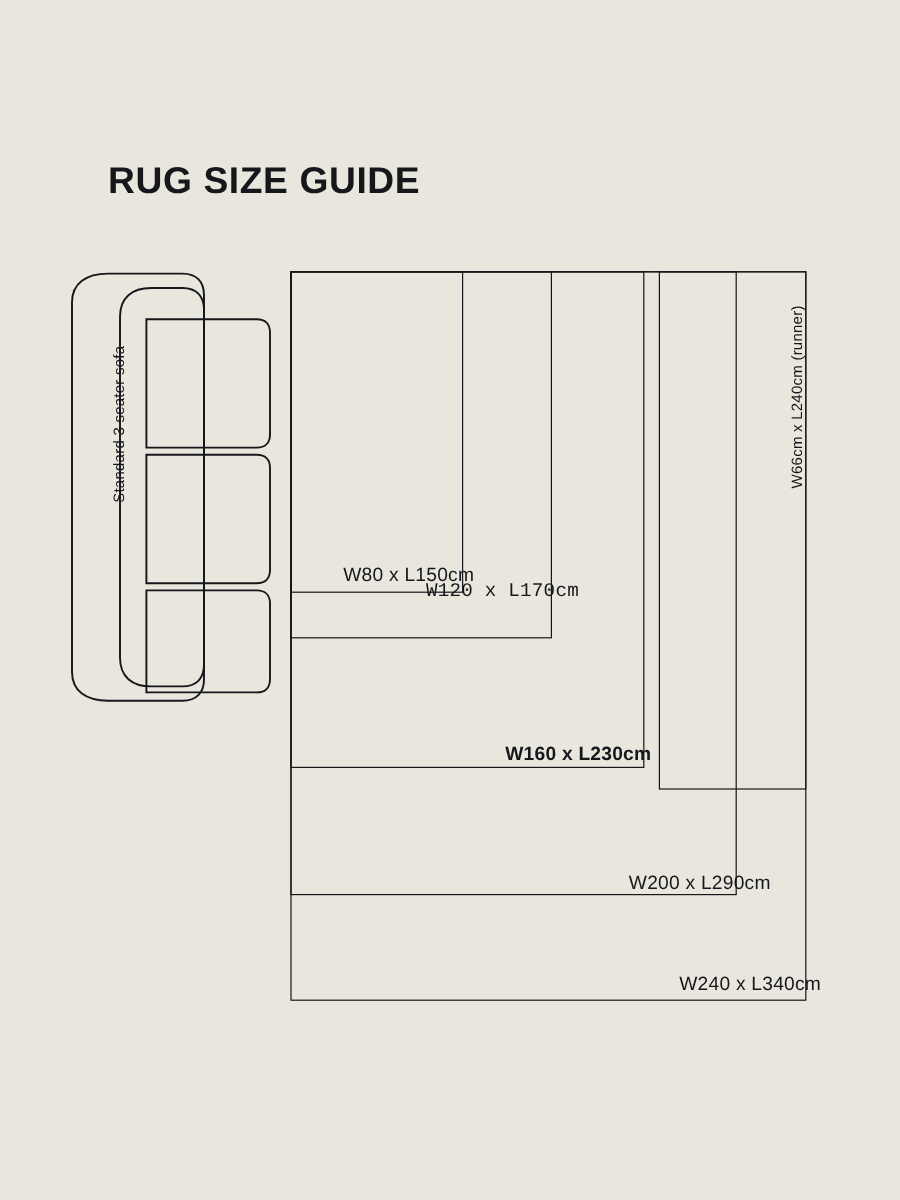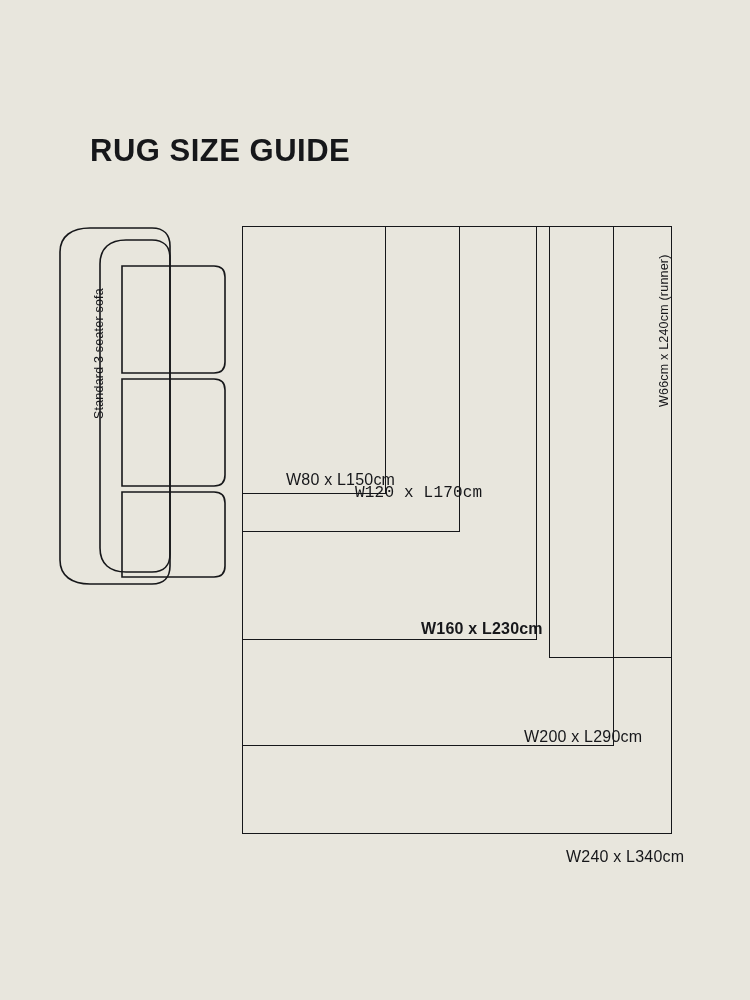--- a/index.html
+++ b/index.html
@@ -95,21 +95,21 @@
       <path d="M70 44 L162 44 C169 44 173 48 173 55 L173 140 C173 147 169 151 162 151 L70 151 Z" stroke="#16171a" stroke-width="1.6" fill="none"></path>
 
       <path d="M70 157 L162 157 C169 157 173 161 173 168 L173 253 C173 260 169 264 162 264 L70 264 Z" stroke="#16171a" stroke-width="1.6" fill="none"></path>
 
       <path d="M70 270 L162 270 C169 270 173 274 173 281 L173 344 C173 351 169 355 162 355 L70 355 Z" stroke="#16171a" stroke-width="1.6" fill="none"></path>
     </svg>
   </div>
   <div id="sofa-label">Standard 3 seater sofa</div>
 
   <div class="rug" style="left:242px; top:226px; width:430px; height:608px;"></div>
-  <div class="label" style="left:566px; top:848px;">W240 x L340cm</div>
+  <div class="label" style="left:566px; top:812px;">W240 x L340cm</div>
 
   <div class="rug" style="left:549px; top:226px; width:123px; height:432px;"></div>
   <div class="label-vert" style="left:657px; top:407px;">W66cm x L240cm (runner)</div>
 
   <div class="rug" style="left:242px; top:226px; width:372px; height:520px;"></div>
   <div class="label" style="left:495px; top:728px;margin-left:29px;">W200 x L290cm</div>
 
   <div class="rug" style="left:242px; top:226px; width:295px; height:414px;"></div>
   <div class="label" style="left:421px; top:620px;font-weight:bold;">W160 x L230cm</div>
 

